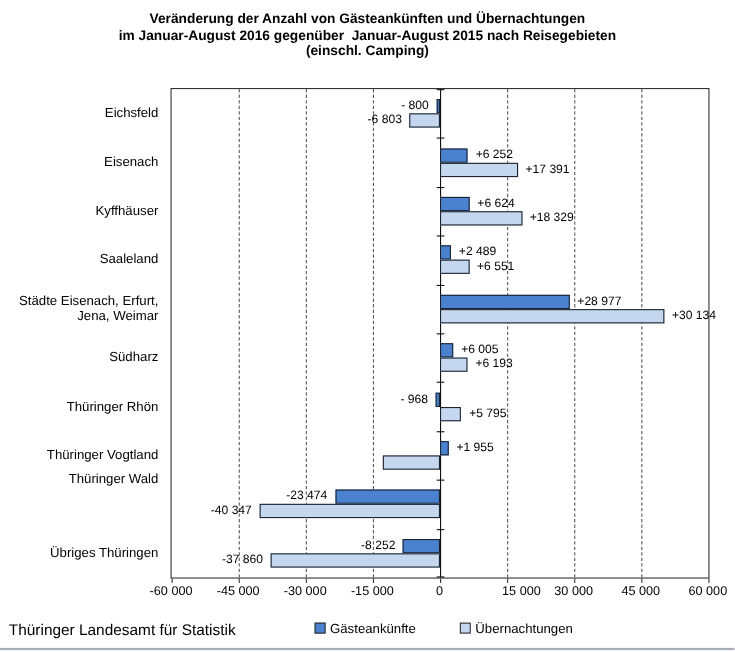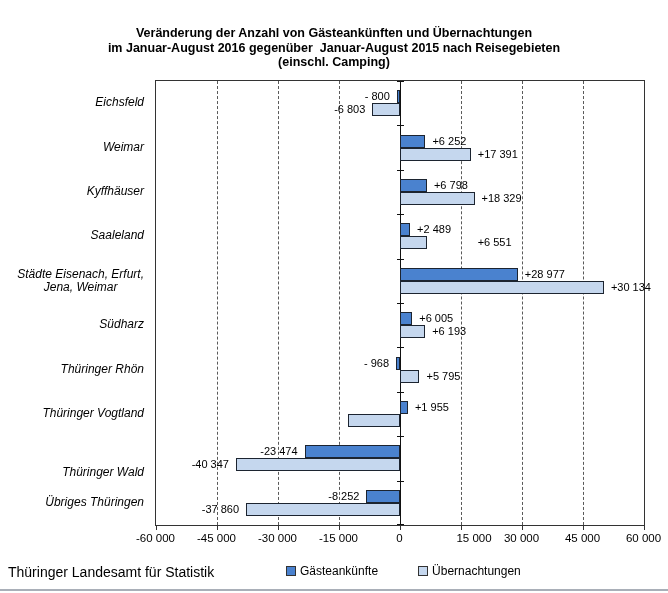--- a/index.html
+++ b/index.html
@@ -1,30 +1,30 @@
 <!DOCTYPE html>
 <html><head>
 <meta charset="utf-8">
 <style>
   html,body{margin:0;padding:0;background:#fff;}
   .stage{position:relative;width:668px;height:593px;background:#ffffff;
          font-family:"Liberation Sans",sans-serif;color:#000;overflow:hidden;}
   .title{position:absolute;top:10px;left:0;width:668px;text-align:center;
-         font-weight:bold;font-size:12.5px;line-height:14.5px;margin-top:16px;}
+         font-weight:bold;font-size:12.5px;line-height:14.5px;}
   .title div{white-space:pre;}
   .plot{position:absolute;left:155px;top:80px;width:488px;height:444px;
         border:1px solid #333;background:#fff;}
   .gridline{position:absolute;top:0;bottom:0;width:0;border-left:1px dashed #595959;}
   .zeroline{position:absolute;top:0;bottom:0;width:1px;background:#111;}
   .bar{position:absolute;box-sizing:border-box;border:1px solid #1c2430;}
   .bar-label{position:absolute;font-size:11px;height:13px;line-height:13px;white-space:nowrap;}
   .cat-tick{position:absolute;height:1px;width:7px;background:#111;}
   .ylabels{position:absolute;left:0;top:80px;width:144px;height:446px;}
   .ylabel{position:absolute;right:0;transform:translateY(-50%);font-size:12px;
-          text-align:center;white-space:pre-line;line-height:13.5px;font-style:italic;}
+          text-align:right;white-space:pre-line;line-height:13.5px;}
   .xaxis{position:absolute;left:155px;top:526px;width:490px;height:26px;}
   .xtick{position:absolute;top:0;width:1px;height:4px;background:#333;}
   .xticklabel{position:absolute;top:6px;transform:translateX(-50%);
               font-size:11.5px;white-space:nowrap;}
   .footer-source{position:absolute;left:8px;top:564px;font-size:14px;}
   .legend{position:absolute;left:286px;top:564px;display:flex;column-gap:40px;
           font-size:12px;align-items:center;}
   .legend-item{display:flex;align-items:center;gap:4px;}
   .swatch{width:8px;height:8px;border:1px solid #333;display:inline-block;}
   .bottom-rule{position:absolute;left:0;top:589px;width:668px;height:2px;background:#a9afb8;}
@@ -35,46 +35,46 @@
 <div class="stage">
 
   <div class="title">
     <div>Veränderung der Anzahl von Gästeankünften und Übernachtungen</div>
     <div>im Januar-August 2016 gegenüber  Januar-August 2015 nach Reisegebieten</div>
     <div>(einschl. Camping)</div>
   </div>
 
   <div class="ylabels">
       <div class="ylabel" style="top: 23.2px;">Eichsfeld</div>
-      <div class="ylabel" style="top: 67.6px;">Weimar</div>
+      <div class="ylabel" style="top: 67.6px;">Eisenach</div>
       <div class="ylabel" style="top: 112px;">Kyffhäuser</div>
       <div class="ylabel" style="top: 156.4px;">Saaleland</div>
       <div class="ylabel" style="top: 200.8px;">Städte Eisenach, Erfurt,
 Jena, Weimar</div>
       <div class="ylabel" style="top: 245.2px;">Südharz</div>
       <div class="ylabel" style="top: 289.6px;">Thüringer Rhön</div>
       <div class="ylabel" style="top: 334px;">Thüringer Vogtland</div>
-      <div class="ylabel" style="top: 393px; margin-left: 44px;">Thüringer Wald</div>
+      <div class="ylabel" style="top: 356px; margin-left: 44px;">Thüringer Wald</div>
       <div class="ylabel" style="top: 422.8px;">Übriges Thüringen</div>
     </div>
 
   <div class="plot">
       <div class="gridline" style="left: 61px;"></div>
       <div class="gridline" style="left: 122px;"></div>
       <div class="gridline" style="left: 183px;"></div>
       <div class="zeroline" style="left: 243.5px;"></div>
       <div class="gridline" style="left: 305px;"></div>
       <div class="gridline" style="left: 366px;"></div>
       <div class="gridline" style="left: 427px;"></div>
       <div class="bar" style="top: 9.2px; height: 13px; width: 3.25333px; left: 240.747px; background: rgb(74, 130, 207);"></div>
       <div class="bar-label" style="top: 9.2px; right: 254.253px;">- 800</div>
       <div class="bar" style="top: 53.6px; height: 13px; width: 25.4248px; left: 244px; background: rgb(74, 130, 207);"></div>
       <div class="bar-label" style="top: 53.6px; left: 276.425px;">+6 252</div>
       <div class="bar" style="top: 98px; height: 13px; width: 26.9376px; left: 244px; background: rgb(74, 130, 207);"></div>
-      <div class="bar-label" style="top: 98px; left: 277.938px;">+6 798</div>
+      <div class="bar-label" style="top: 98px; left: 277.938px;">+6 624</div>
       <div class="bar" style="top: 142.4px; height: 13px; width: 10.1219px; left: 244px; background: rgb(74, 130, 207);"></div>
       <div class="bar-label" style="top: 142.4px; left: 261.122px;">+2 489</div>
       <div class="bar" style="top: 186.8px; height: 13px; width: 117.84px; left: 244px; background: rgb(74, 130, 207);"></div>
       <div class="bar-label" style="top: 186.8px; left: 368.84px;">+28 977</div>
       <div class="bar" style="top: 231.2px; height: 13px; width: 12.2203px; left: 244px; background: rgb(74, 130, 207);"></div>
       <div class="bar-label" style="top: 231.2px; left: 263.22px;">+6 005</div>
       <div class="bar" style="top: 275.6px; height: 13px; width: 3.93653px; left: 240.063px; background: rgb(74, 130, 207);"></div>
       <div class="bar-label" style="top: 275.6px; right: 254.937px;">- 968</div>
       <div class="bar" style="top: 320px; height: 13px; width: 7.95033px; left: 244px; background: rgb(74, 130, 207);"></div>
       <div class="bar-label" style="top: 320px; left: 258.95px;">+1 955</div>
@@ -82,21 +82,21 @@
       <div class="bar-label" style="top: 364.4px; right: 346.461px;">-23 474</div>
       <div class="bar" style="top: 408.8px; height: 13px; width: 33.5581px; left: 210.442px; background: rgb(74, 130, 207);"></div>
       <div class="bar-label" style="top: 408.8px; right: 284.558px;">-8 252</div>
       <div class="bar" style="top: 22.2px; height: 13px; width: 27.6655px; left: 216.334px; background: rgb(197, 215, 238);"></div>
       <div class="bar-label" style="top: 22.2px; right: 278.666px;">-6 803</div>
       <div class="bar" style="top: 66.6px; height: 13px; width: 70.7234px; left: 244px; background: rgb(197, 215, 238);"></div>
       <div class="bar-label" style="top: 66.6px; left: 321.723px;">+17 391</div>
       <div class="bar" style="top: 111px; height: 13px; width: 74.5379px; left: 244px; background: rgb(197, 215, 238);"></div>
       <div class="bar-label" style="top: 111px; left: 325.538px;">+18 329</div>
       <div class="bar" style="top: 155.4px; height: 13px; width: 26.6407px; left: 244px; background: rgb(197, 215, 238);"></div>
-      <div class="bar-label" style="top: 155.4px; left: 277.641px; margin-left: 44px;">+6 551</div>
+      <div class="bar-label" style="top: 155.4px; left: 277.641px;">+6 551</div>
       <div class="bar" style="top: 199.8px; height: 13px; width: 203.878px; left: 244px; background: rgb(197, 215, 238);"></div>
       <div class="bar-label" style="top: 199.8px; left: 454.878px;">+30 134</div>
       <div class="bar" style="top: 244.2px; height: 13px; width: 25.1849px; left: 244px; background: rgb(197, 215, 238);"></div>
       <div class="bar-label" style="top: 244.2px; left: 276.185px;">+6 193</div>
       <div class="bar" style="top: 288.6px; height: 13px; width: 19.4997px; left: 244px; background: rgb(197, 215, 238);"></div>
       <div class="bar-label" style="top: 288.6px; left: 270.5px;">+5 795</div>
       <div class="bar" style="top: 333px; height: 13px; width: 52.4275px; left: 191.573px; background: rgb(197, 215, 238);"></div>
       <div class="bar-label" style="top: 333px; right: 303.427px; margin-top: 46px;">-12 892</div>
       <div class="bar" style="top: 377.4px; height: 13px; width: 164.078px; left: 79.9222px; background: rgb(197, 215, 238);"></div>
       <div class="bar-label" style="top: 377.4px; right: 415.078px;">-40 347</div>

